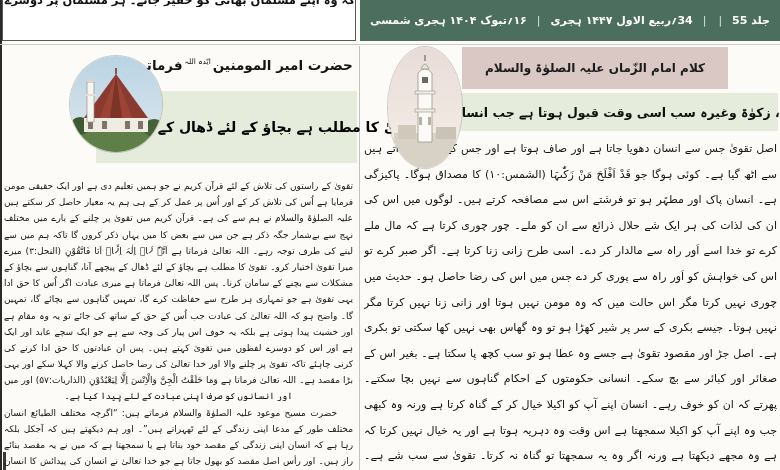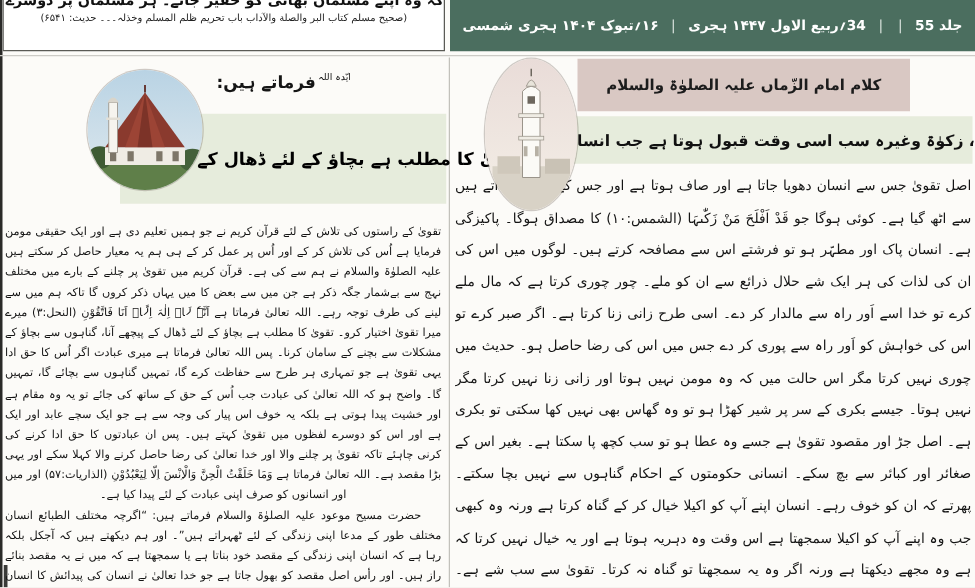--- a/index.html
+++ b/index.html
@@ -65,21 +65,21 @@
   
   .body-block { position:absolute; color:#141414; }
   .rc-body { left:364px; top:136px; width:413px; }
   .lc-body { left:4px;  top:178px; width:349px; }
   .line {
     text-align:justify; text-align-last:justify;
     overflow:hidden; white-space:normal;
   }
   .rc-body .line { font-size:11px; height:25.6px; line-height:25.6px; }
   .lc-body .line { font-size:9px;  height:16.2px; line-height:16.2px; }
-  .line.center { text-align:right; text-align-last:center; }
+  .line.center { text-align:right; text-align-last:center;font-family:Liberation Serif, serif; }
   .line.indent { padding-right:16px; }
 
   svg { display:block; width:100%; height:100%; }
 </style>
 </head>
 <body>
 
 <div class="page">
 
   <div class="edge-line-left"></div>
@@ -90,21 +90,20 @@
     <span class="sep">|</span>
     <span class="sep">|</span>
     <span class="seg">34؍ربیع الاول ۱۴۴۷ ہجری</span>
     <span class="sep">|</span>
     <span class="seg">۱۶؍تبوک ۱۴۰۴ ہجری شمسی</span>
 
   </div>
 
   <div class="hadith-box">
     <div class="hadith-text">کہ وہ اپنے مسلمان بھائی کو حقیر جانے۔ ہر مسلمان پر دوسرے مسلمان کا خون، مال اور عزت حرام ہے۔</div>
-    <div class="hadith-ref">(صحیح مسلم کتاب البر والصلة والآداب باب تحریم ظلم المسلم وخذلہ۔۔۔ حدیث: ۶۵۴۱)</div>
   </div>
 
   <div class="rule-h"></div>
   <div class="col-divider"></div>
 
   <div class="rc-titlebar">
     <span>کلام امام الزّماں علیہ الصلوٰۃ والسلام</span>
   </div>
   <div class="rc-subtitlebar">
     <span>نماز، روزہ، زکوٰۃ وغیرہ سب اسی وقت قبول ہوتا ہے جب انسان متقی ہو</span>
@@ -143,20 +142,21 @@
     <div class="line">چوری نہیں کرتا مگر اس حالت میں کہ وہ مومن نہیں ہوتا اور زانی زنا نہیں کرتا مگر اس حالت میں کہ وہ مومن</div>
     <div class="line">نہیں ہوتا۔ جیسے بکری کے سر پر شیر کھڑا ہو تو وہ گھاس بھی نہیں کھا سکتی تو بکری جتنا ایمان بھی لوگوں کا نہیں</div>
     <div class="line">ہے۔ اصل جڑ اور مقصود تقویٰ ہے جسے وہ عطا ہو تو سب کچھ پا سکتا ہے۔ بغیر اس کے ممکن نہیں ہے کہ انسان</div>
     <div class="line">صغائر اور کبائر سے بچ سکے۔ انسانی حکومتوں کے احکام گناہوں سے نہیں بچا سکتے۔ حکام ساتھ ساتھ تو نہیں</div>
     <div class="line">پھرتے کہ ان کو خوف رہے۔ انسان اپنے آپ کو اکیلا خیال کر کے گناہ کرتا ہے ورنہ وہ کبھی نہ کرے اور</div>
     <div class="line">جب وہ اپنے آپ کو اکیلا سمجھتا ہے اس وقت وہ دہریہ ہوتا ہے اور یہ خیال نہیں کرتا کہ خدا میرے ساتھ</div>
     <div class="line">ہے وہ مجھے دیکھتا ہے ورنہ اگر وہ یہ سمجھتا تو گناہ نہ کرتا۔ تقویٰ سے سب شے ہے۔ قرآن نے ابتدا الا ہے</div>
   </div>
 
   <div class="lc-title">
+    <span>حضرت امیر المومنین</span>
     <span class="honorific">ایّدہ اللہ</span>
     <span>فرماتے ہیں:</span>
   </div>
 
   <div class="lc-subtitlebar">
     <span>تقویٰ کا مطلب ہے بچاؤ کے لئے ڈھال کے پیچھے آنا</span>
   </div>
 
   <div class="oval-photo lc-photo">
     <svg viewBox="0 0 92 96" preserveAspectRatio="none">

